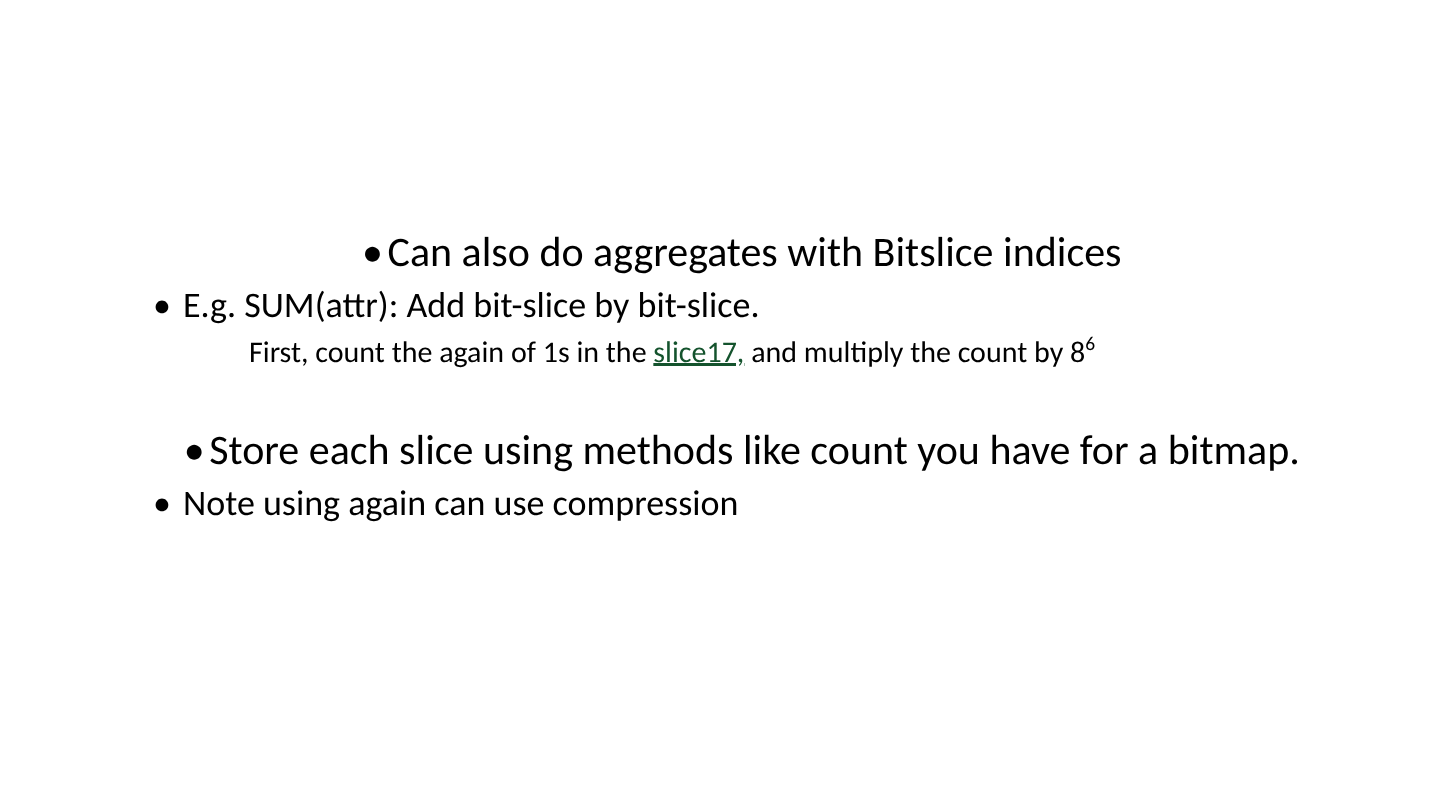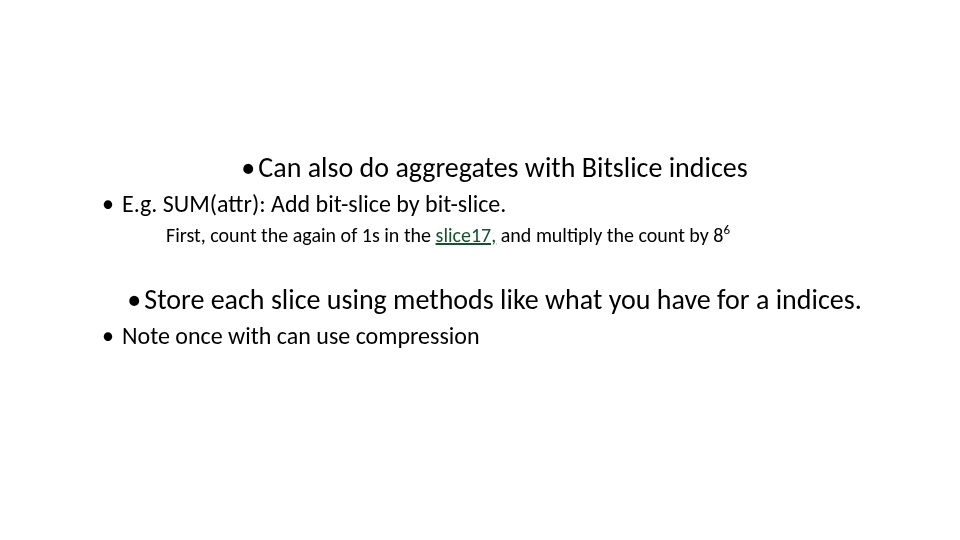--- a/index.html
+++ b/index.html
@@ -97,21 +97,21 @@
     </div>
 
     <div class="l3">
       <span>First, count the again of 1s in the </span><span class="red u">slice17,</span><span> and multiply the count by 8</span><sup>6</sup>
     </div>
 
 
     <div class="gap"></div>
 
     <div class="l1">
-      <span class="bullet">•</span><span>Store each slice using methods like what you have for a indices.</span>
+      <span class="bullet">•</span><span>Store each slice using methods like count you have for a bitmap.</span>
     </div>
 
     <div class="l2">
-      <span class="bullet">•</span><span>Note once with can use compression</span>
+      <span class="bullet">•</span><span>Note using again can use compression</span>
     </div>
 
   </div>
 </div>
 
 </body></html>

